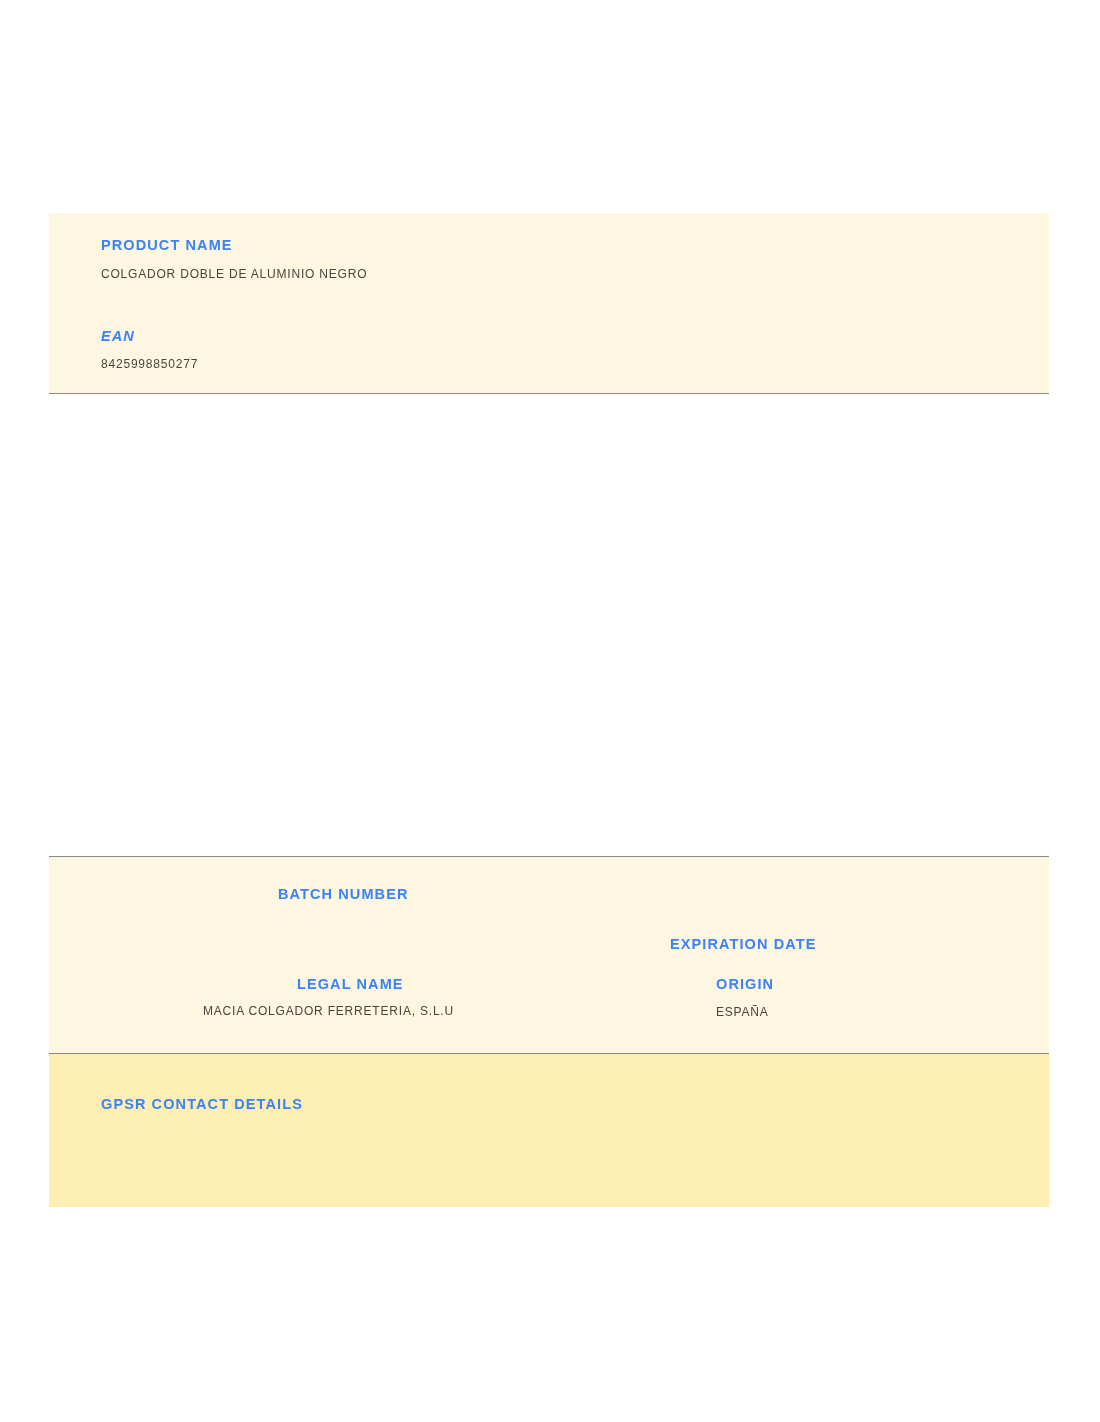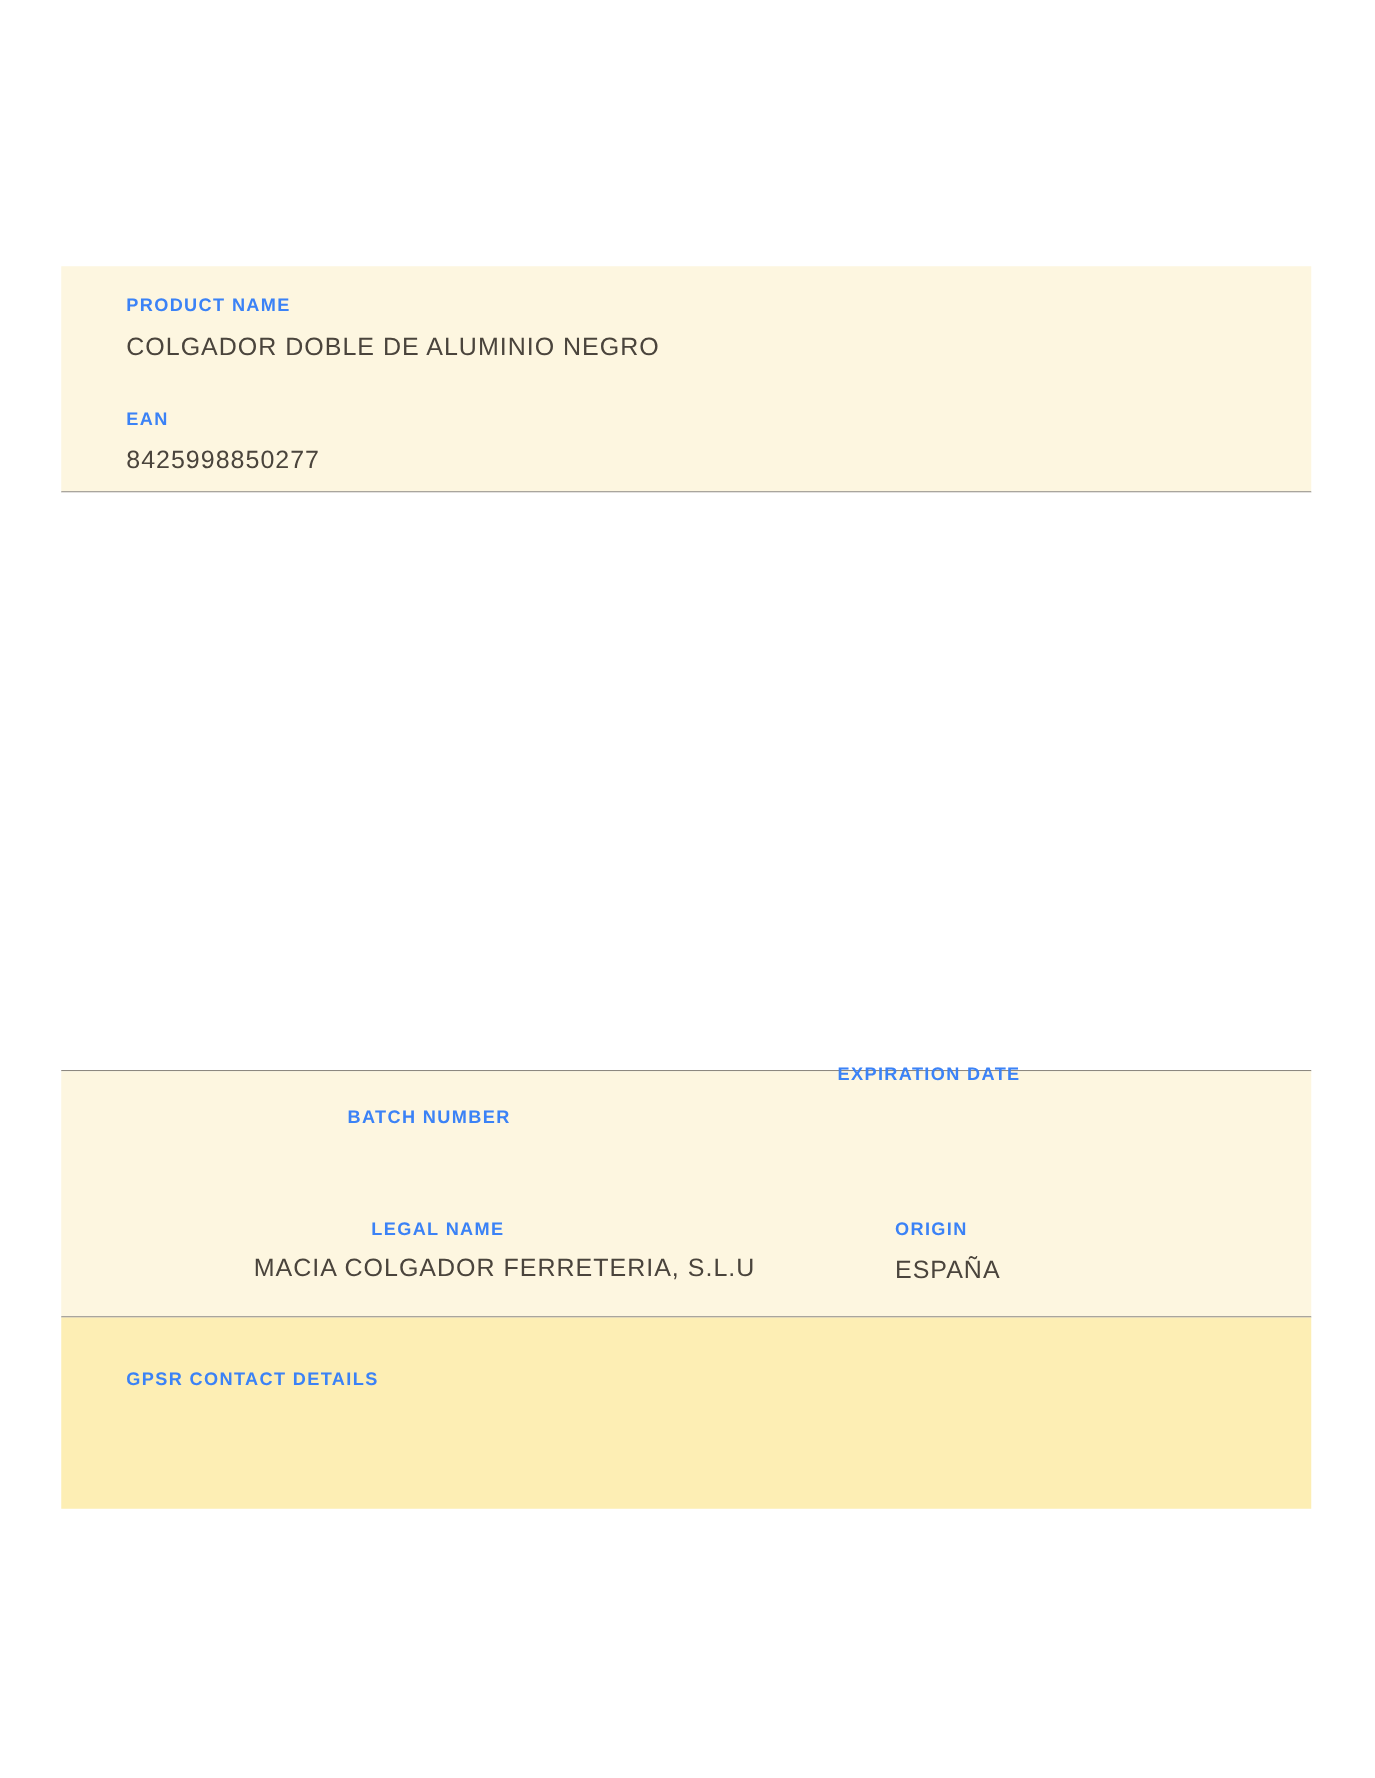--- a/index.html
+++ b/index.html
@@ -44,39 +44,40 @@
   }
 
   .label {
     font-size: 14.5px;
     font-weight: bold;
     letter-spacing: 1.1px;
     color: #3b82f6;
     text-transform: uppercase;
   }
   .value {
-    font-size: 20px;
+    font-size: 12px;
     letter-spacing: 0.8px;
     color: #4a443c;
   }
 
   .field-product-name-label {
     position: absolute;
     left: 101px;
     top: 237px;
   }
   .field-product-name-value {
     position: absolute;
     left: 101px;
     top: 267px;
   }
   .field-ean-label {
     position: absolute;
     left: 101px;
     top: 328px;
+    font-style: italic;
   }
   .field-ean-value {
     position: absolute;
     left: 101px;
     top: 357px;
   }
 
   
   .mid-blank {
     position: absolute;
@@ -119,21 +120,21 @@
     top: 886px;
   }
   .field-batch-value {
     position: absolute;
     left: 278px;
     top: 915px;
   }
   .field-expiration-label {
     position: absolute;
     left: 670px;
-    top: 852px;
+    top: 936px;
   }
   .field-expiration-value {
     position: absolute;
     left: 670px;
     top: 915px;
   }
   .field-legal-label {
     position: absolute;
     left: 297px;
     top: 976px;

